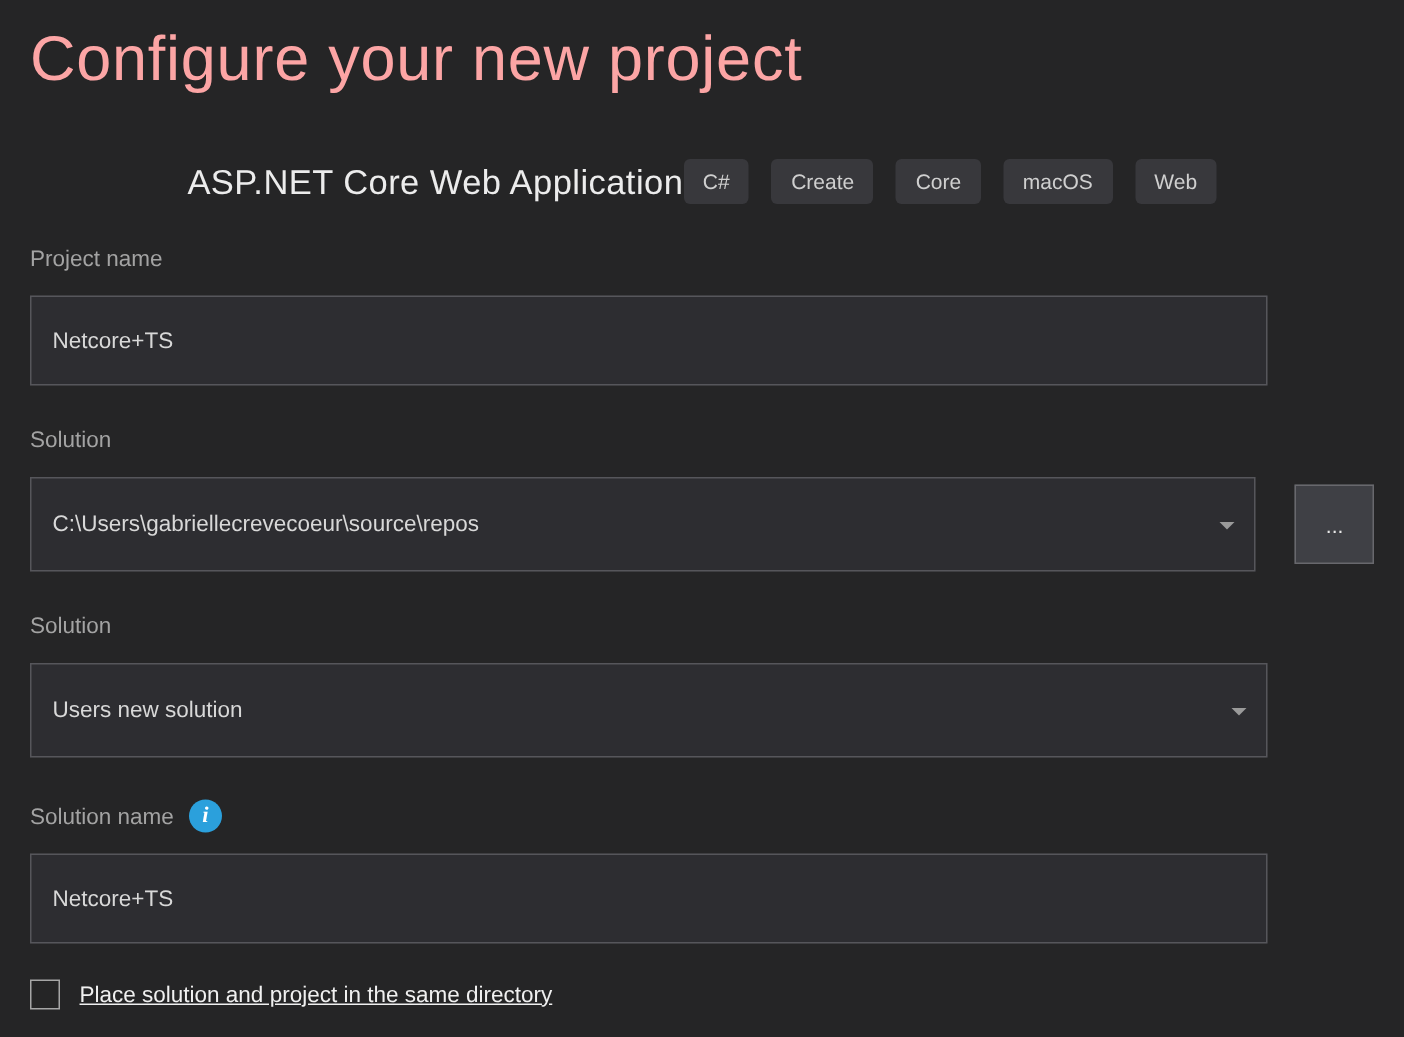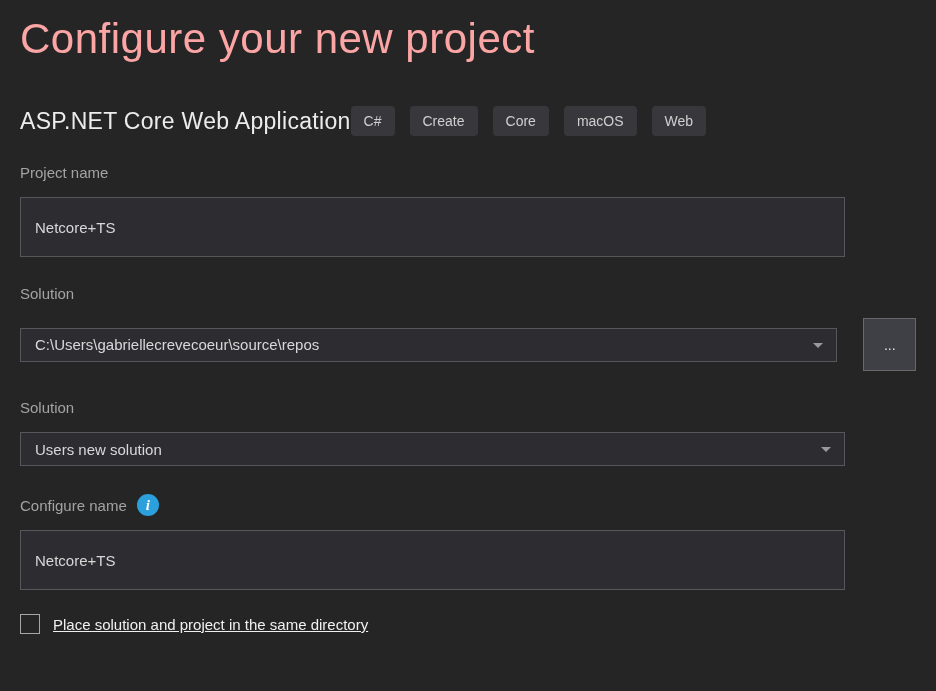--- a/index.html
+++ b/index.html
@@ -16,20 +16,21 @@
     font-weight: 400;
     color: #fca5a5;
     line-height: 1.2;
     letter-spacing: 0.5px;
   }
 
   .template-row {
     display: flex;
     align-items: center;
     margin-top: 42px;
+    justify-content: center;
   }
   .template-name {
     font-size: 23px;
     font-weight: 300;
     color: #ececec;
     letter-spacing: 0.3px;
   }
   .tags { display: flex; gap: 15px; }
   .tag {
     background: #38383c;
@@ -64,21 +65,21 @@
     font-size: 15px;
     font-family: "Liberation Sans", sans-serif;
     padding: 0 14px;
     outline: none;
   }
 
   .combo-row { display: flex; align-items: center; gap: 26px; }
   .combo {
     position: relative;
     width: 825px;
-    height: 34px;
+    height: 63px;
     background: #2d2d31;
     border: 1px solid #56565b;
     display: flex;
     align-items: center;
     padding: 0 30px 0 14px;
     color: #d8d8d8;
     font-size: 15px;
     cursor: default;
   }
   .combo-arrow {
@@ -175,21 +176,21 @@
   <div class="field">
     <label class="field-label">Solution</label>
     <div class="combo" role="combobox">
       <span>Users new solution</span>
       <span class="combo-arrow"></span>
     </div>
   </div>
 
   <div class="field">
     <div class="label-row">
-      <label class="field-label">Configure name</label>
+      <label class="field-label">Solution name</label>
       <span class="info-icon">i</span>
     </div>
     <input type="text" class="text-input" value="Netcore+TS" style="">
   </div>
 
   <div class="checkbox-row">
     <span class="checkbox" role="checkbox" aria-checked="false"></span>
     <span class="checkbox-label">Place solution and project in the same directory</span>
   </div>
 

